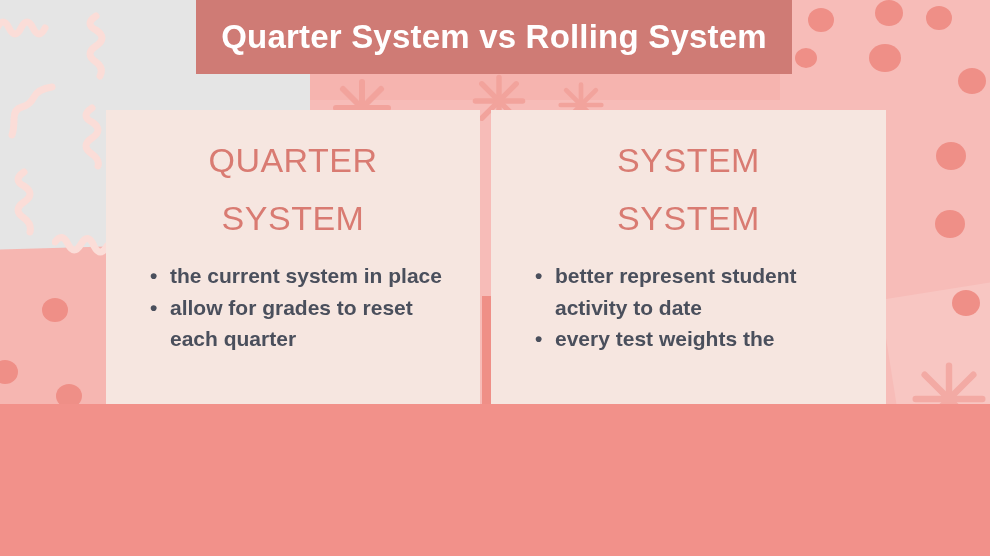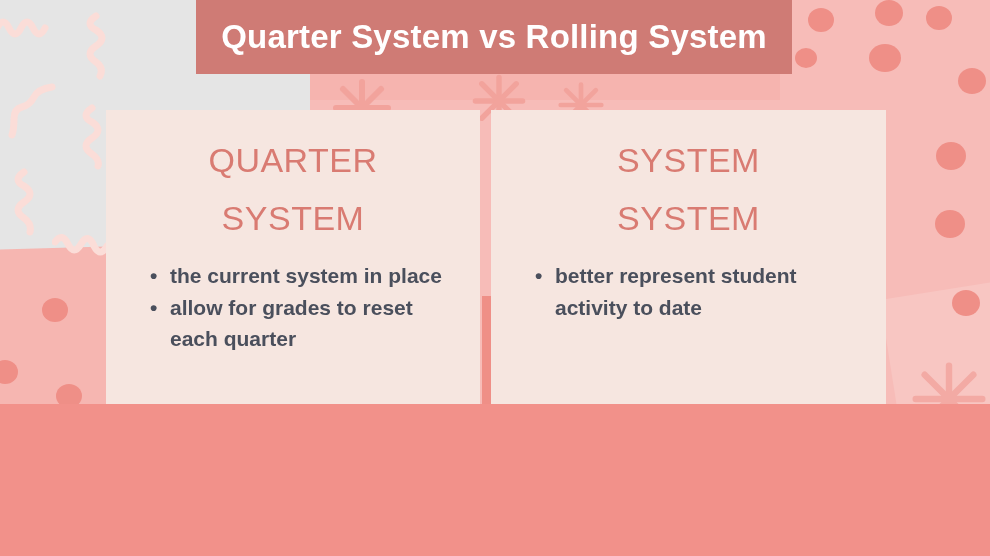--- a/index.html
+++ b/index.html
@@ -267,16 +267,17 @@
     </ul>
   </div>
 
   <div class="card" id="card-right">
     <h2 class="card-heading">
       <span>SYSTEM</span><br>
       <span>SYSTEM</span>
     </h2>
     <ul class="bullets">
       <li>better represent student activity to date</li>
+      <li>every test weights the</li>
     </ul>
   </div>
 
 </div>
 
 </body></html>

